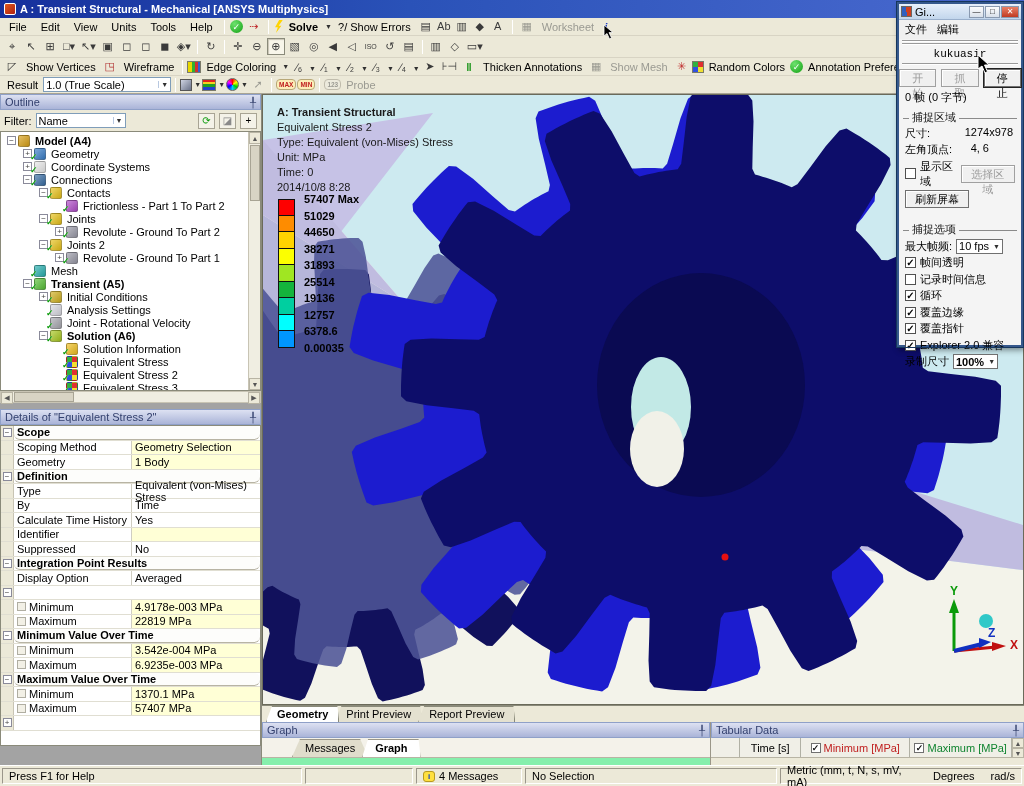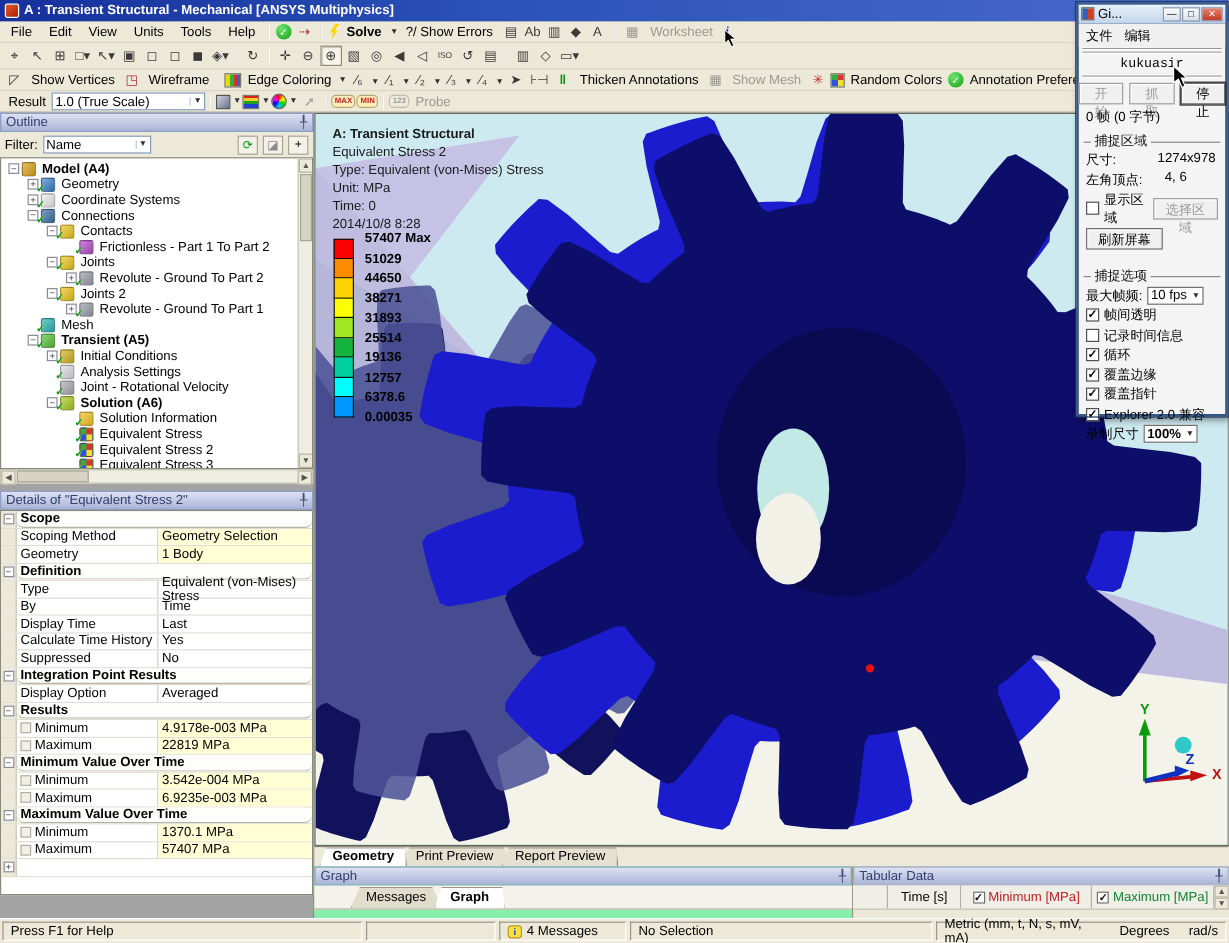--- a/index.html
+++ b/index.html
@@ -441,30 +441,30 @@
       <div class="drow">
         <div class="dgut"></div>
         <div class="dkey">
           <span>By</span>
         </div>
         <div class="dval">Time</div>
       </div>
       <div class="drow">
         <div class="dgut"></div>
         <div class="dkey">
-          <span>Display Time</span>
-        </div>
-        <div class="dval">Last</div>
-      </div>
-      <div class="drow">
-        <div class="dgut"></div>
-        <div class="dkey">
           <span>Calculate Time History</span>
         </div>
         <div class="dval">Yes</div>
+      </div>
+      <div class="drow">
+        <div class="dgut"></div>
+        <div class="dkey">
+          <span>Identifier</span>
+        </div>
+        <div class="dval yellow"></div>
       </div>
       <div class="drow">
         <div class="dgut"></div>
         <div class="dkey">
           <span>Suppressed</span>
         </div>
         <div class="dval">No</div>
       </div>
       <div class="drow">
         <div class="dgut">
@@ -476,21 +476,20 @@
         <div class="dgut"></div>
         <div class="dkey">
           <span>Display Option</span>
         </div>
         <div class="dval">Averaged</div>
       </div>
       <div class="drow">
         <div class="dgut">
           <div class="dgexp">−</div>
         </div>
-        <div class="dsec">Results</div>
       </div>
       <div class="drow">
         <div class="dgut"></div>
         <div class="dkey">
           <span class="dchk"></span>
           <span>Minimum</span>
         </div>
         <div class="dval yellow">4.9178e-003 MPa</div>
       </div>
       <div class="drow">

